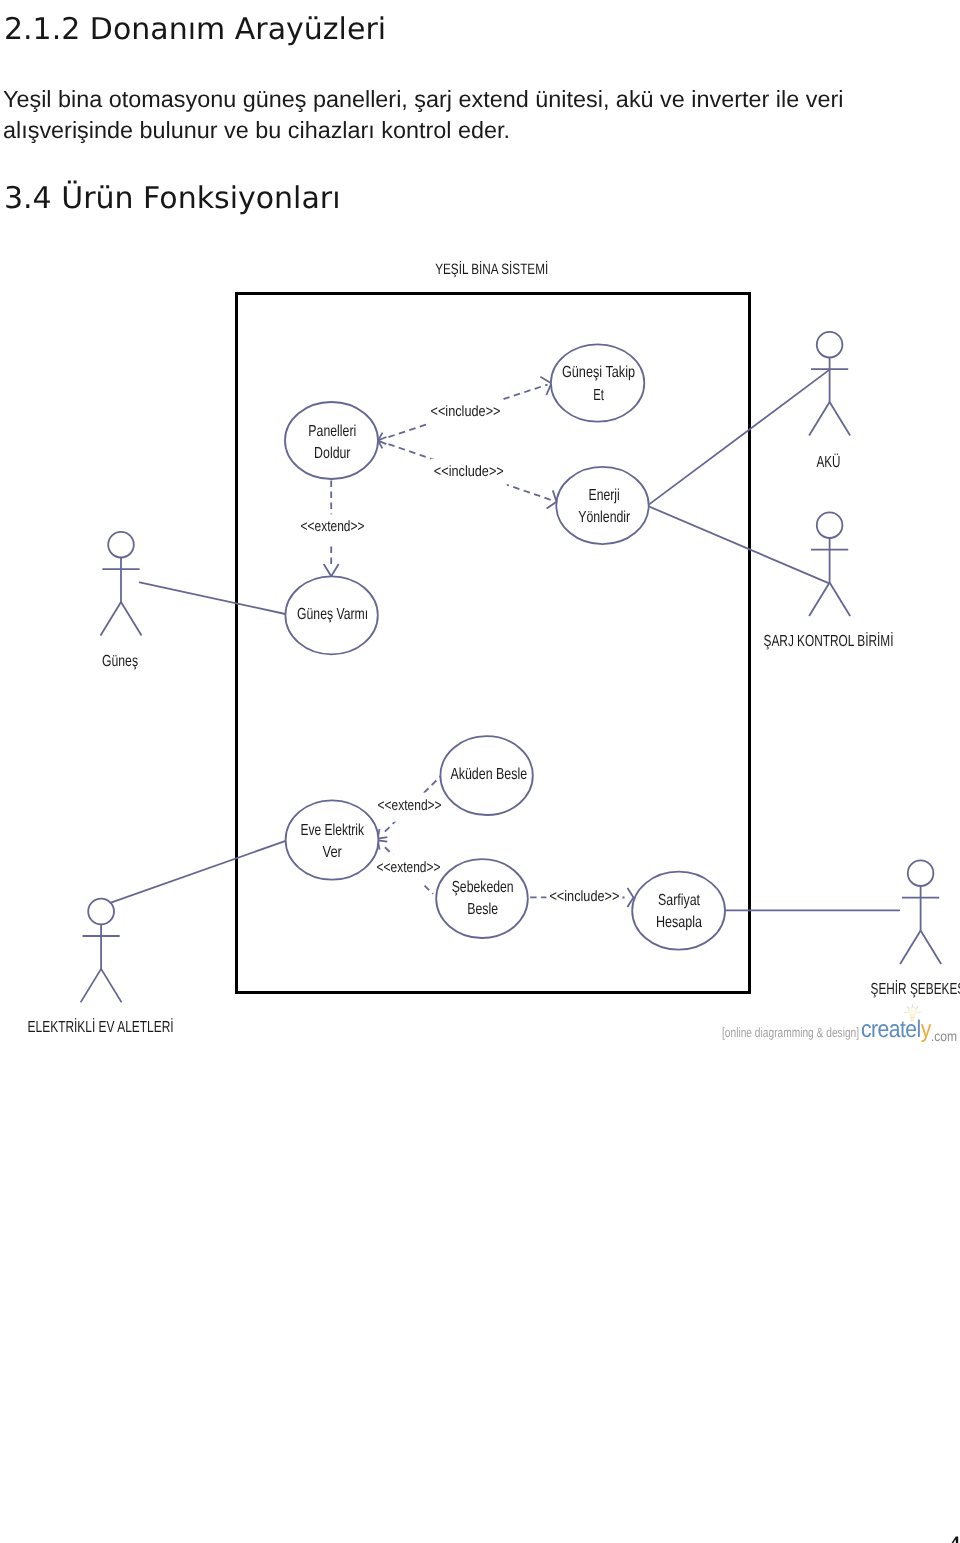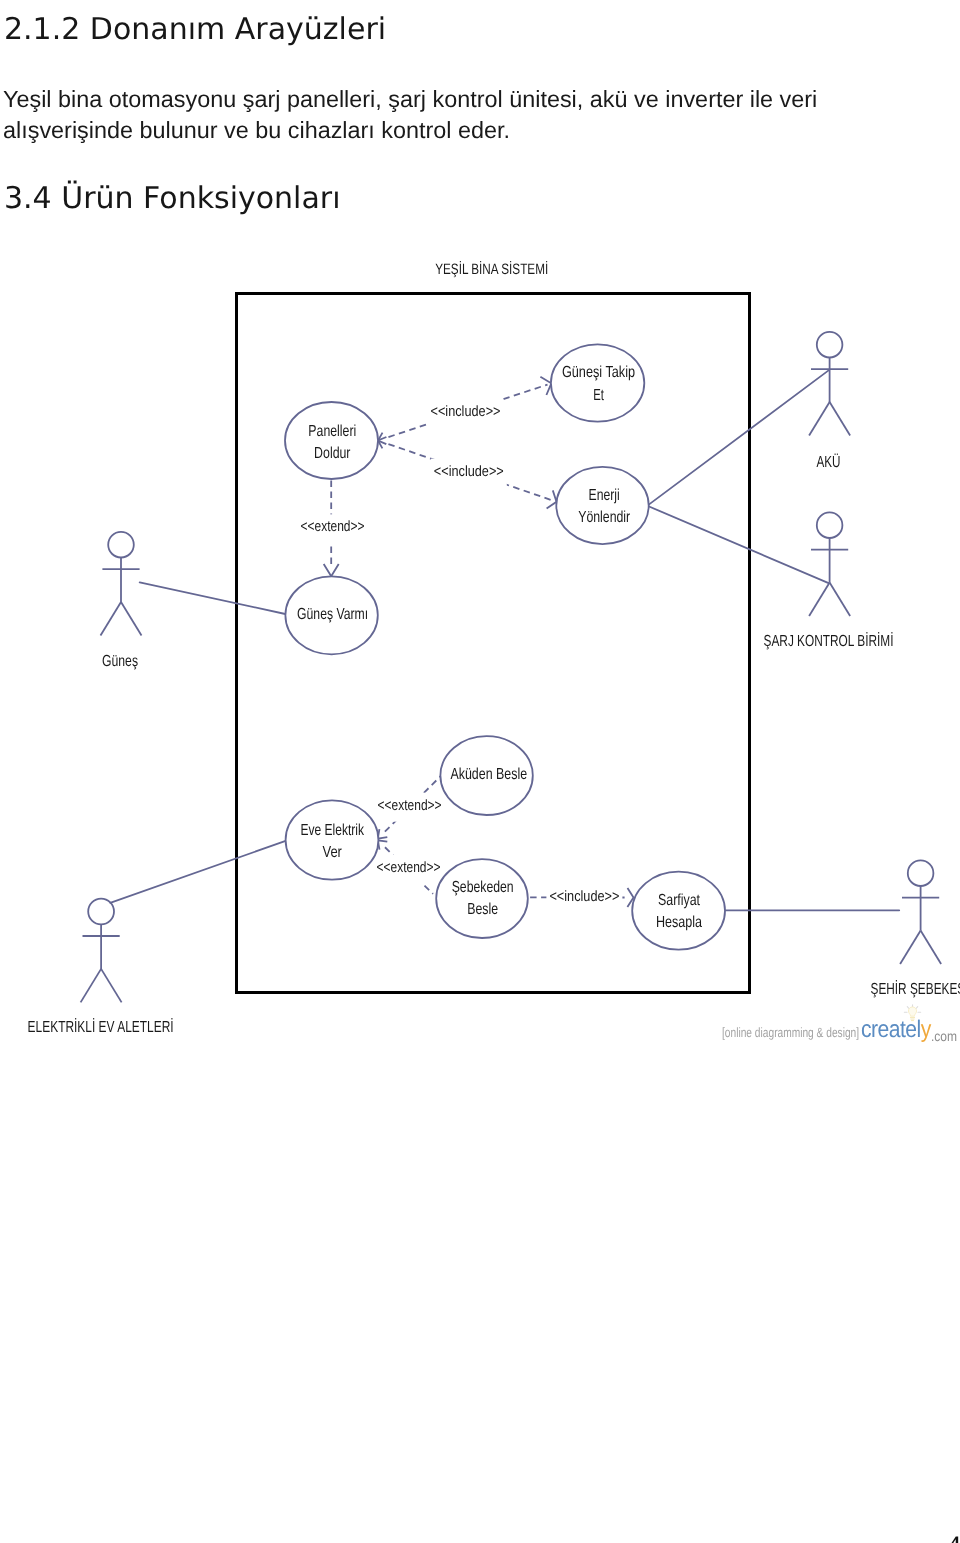--- a/index.html
+++ b/index.html
@@ -33,21 +33,21 @@
           font-family:"Liberation Sans",sans-serif;white-space:nowrap;
           transform:scaleX(0.86);transform-origin:left top;}
   #wm-bulb{position:absolute;left:903px;top:989px;}
   #wm-bulb *{shape-rendering:geometricPrecision;}
 </style>
 </head>
 <body>
 
 <div class="page">
   <div id="doc-heading-1">2.1.2 Donanım Arayüzleri</div>
-  <div id="doc-body">Yeşil bina otomasyonu şarj panelleri, şarj kontrol ünitesi, akü ve inverter ile veri alışverişinde bulunur ve bu cihazları kontrol eder.</div>
+  <div id="doc-body">Yeşil bina otomasyonu güneş panelleri, şarj extend ünitesi, akü ve inverter ile veri alışverişinde bulunur ve bu cihazları kontrol eder.</div>
   <div id="doc-heading-2">3.4 Ürün Fonksiyonları</div>
   <div id="diagram">
     <svg id="uml" width="960" height="830" viewBox="0 0 960 830">
       <g id="uml-layer">
           <rect x="220.5" y="58.5" width="513" height="699" fill="none" stroke="#000000" stroke-width="3"></rect>
           <text x="419.2" y="38.9" class="sys-title" textLength="113" lengthAdjust="spacingAndGlyphs">YEŞİL BİNA SİSTEMİ</text>
           <line x1="123.7" y1="347.3" x2="269.3" y2="379" stroke="#646793" stroke-width="1.8" stroke-linecap="round"></line>
           <line x1="633.1" y1="269.4" x2="812.6" y2="135.4" stroke="#646793" stroke-width="1.8" stroke-linecap="round"></line>
           <line x1="633.1" y1="271.5" x2="812.6" y2="348.2" stroke="#646793" stroke-width="1.8" stroke-linecap="round"></line>
           <line x1="94.2" y1="667.8" x2="272.5" y2="604.9" stroke="#646793" stroke-width="1.8" stroke-linecap="round"></line>

